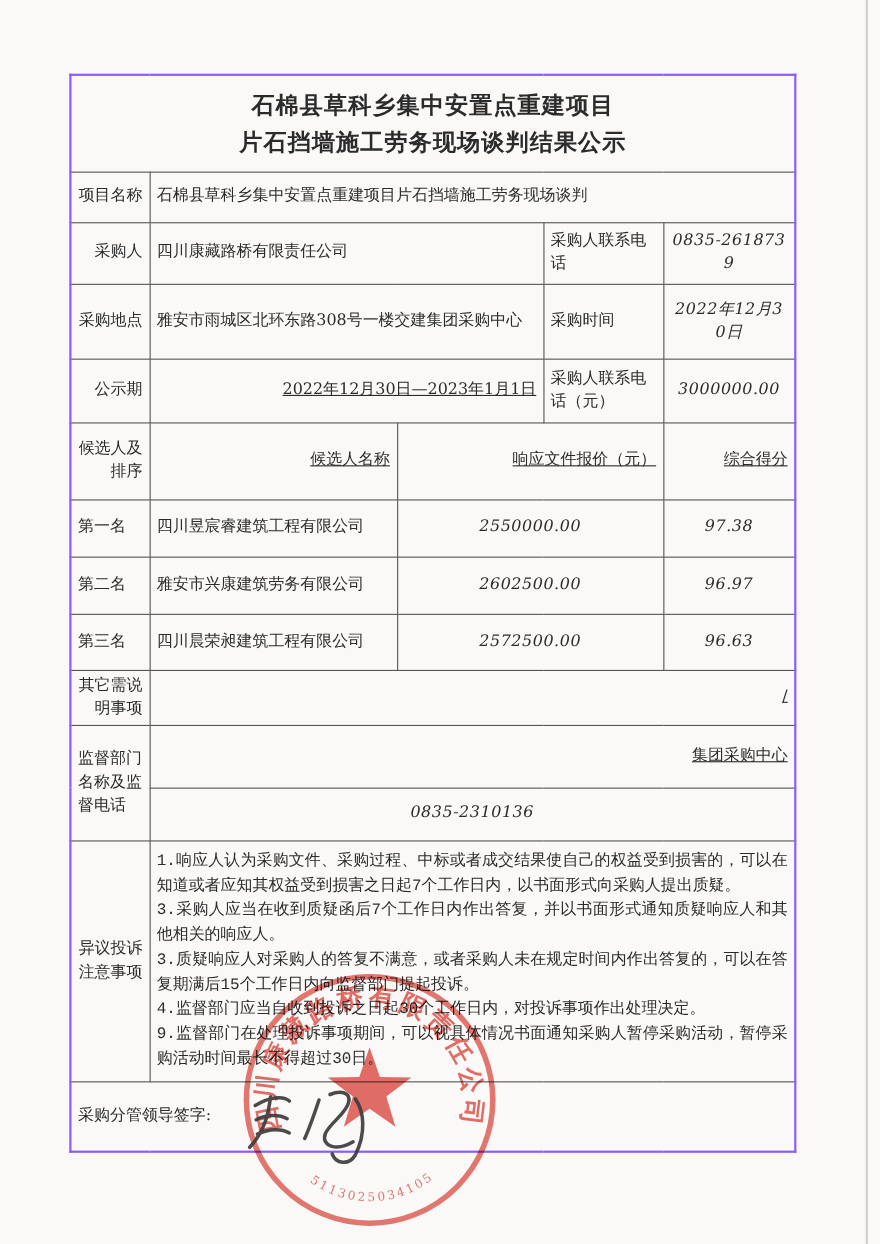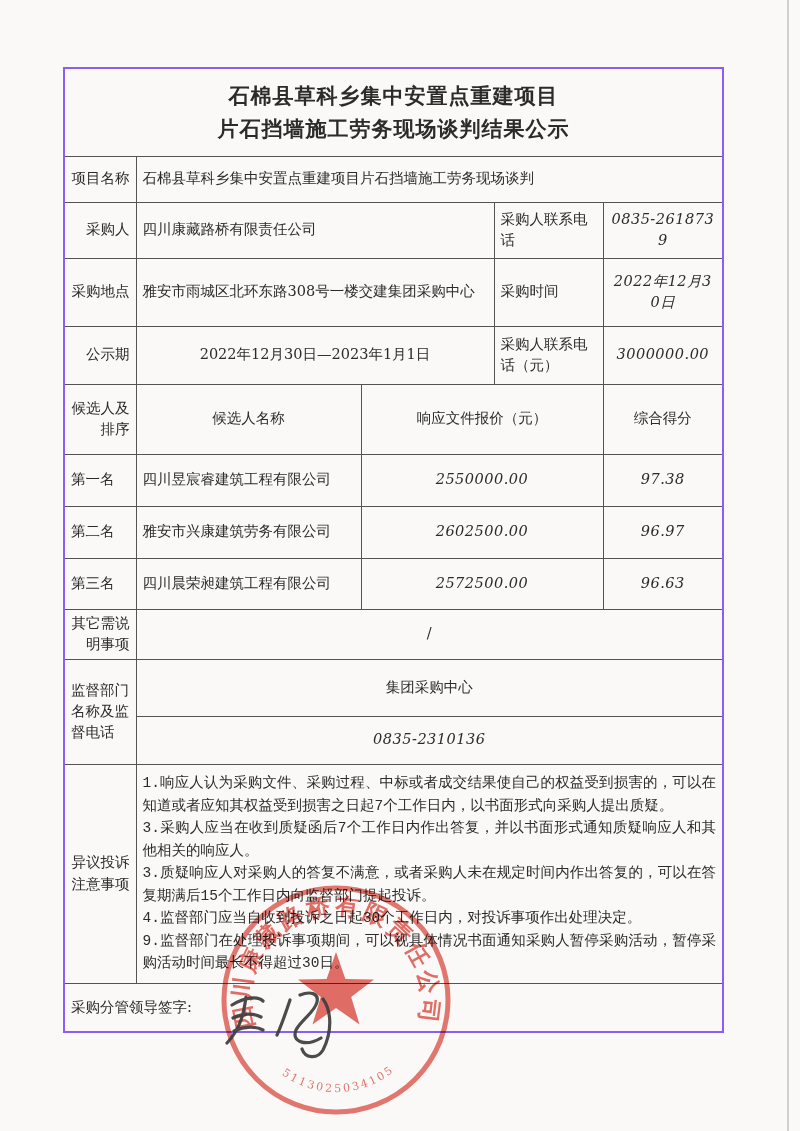--- a/index.html
+++ b/index.html
@@ -22,21 +22,21 @@
     word-break:break-all;
     color:#2b2b2b;
   }
   td.title-cell{
     text-align:center;font-weight:bold;font-size:21px;line-height:33px;
     letter-spacing:1px;padding:6px 0;
   }
   td.lbl{padding:3px 5px;text-align:right;}
   td.lbl-c{padding:3px 5px;text-align:left;}
   td.val-l{text-align:left;padding-left:9px;}
-  td.val-c{text-align:center;}
+  td.val-c{text-align:right;text-decoration:underline;}
   td.num{text-align:center;letter-spacing:.5px;font-style:italic;}
   .objection-cell{vertical-align:middle;padding:8px 8px;}
   .objection-cell .oi{margin:0;line-height:22.5px;text-align:justify;font-family:Liberation Mono, monospace;}
   td.sign-cell{padding-left:8px;}
   .seal{position:absolute;left:214px;top:878px;mix-blend-mode:multiply;opacity:.88;}
   .sig{position:absolute;left:200px;top:980px;}
 </style>
 </head>
 <body>
 
@@ -128,21 +128,21 @@
       <td class="lbl">异议投诉注意事项</td>
       <td colspan="4" class="objection-cell">
         <p class="oi">1.响应人认为采购文件、采购过程、中标或者成交结果使自己的权益受到损害的，可以在知道或者应知其权益受到损害之日起7个工作日内，以书面形式向采购人提出质疑。</p>
         <p class="oi">3.采购人应当在收到质疑函后7个工作日内作出答复，并以书面形式通知质疑响应人和其他相关的响应人。</p>
         <p class="oi">3.质疑响应人对采购人的答复不满意，或者采购人未在规定时间内作出答复的，可以在答复期满后15个工作日内向监督部门提起投诉。</p>
         <p class="oi">4.监督部门应当自收到投诉之日起30个工作日内，对投诉事项作出处理决定。</p>
         <p class="oi">9.监督部门在处理投诉事项期间，可以视具体情况书面通知采购人暂停采购活动，暂停采购活动时间最长不得超过30日。</p>
       </td>
     </tr>
 
-    <tr style="height:49px">
+    <tr style="height:64px">
       <td colspan="5" class="sign-cell">采购分管领导签字:</td>
     </tr>
   </tbody>
     </table>
 
   <svg class="seal" width="245" height="245" viewBox="0 0 245 245">
     <defs>
       <path id="arcTop" d="M 41.2 151.4 A 86 86 0 1 1 202.8 151.4" fill="none"></path>
       <path id="arcBottom" d="M 46.6 174.8 A 92 92 0 0 0 197.4 174.8" fill="none"></path>
     </defs>

